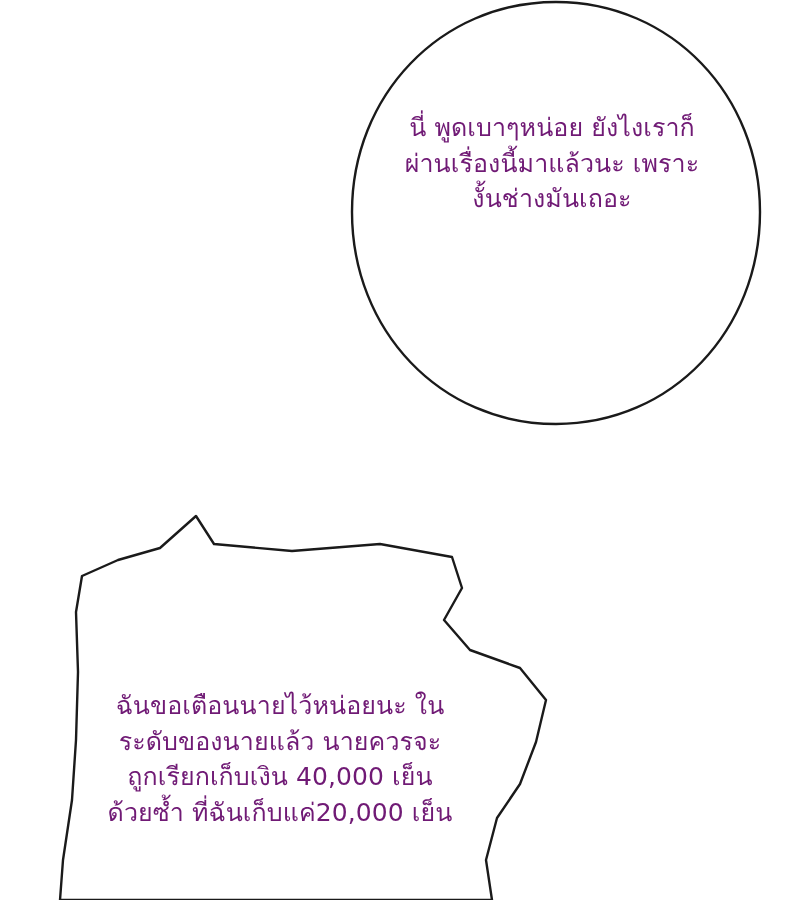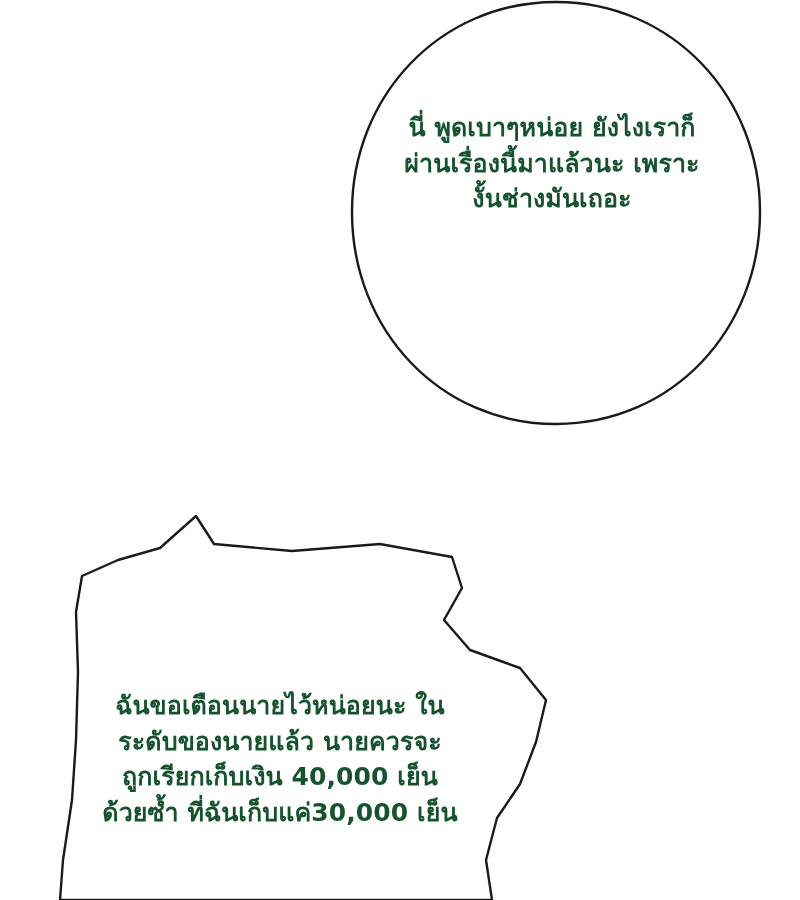--- a/index.html
+++ b/index.html
@@ -21,26 +21,25 @@
   }
   .balloon-layer {
     position: absolute;
     inset: 0;
     width: 800px;
     height: 900px;
   }
   .bubble-text {
     position: absolute;
     text-align: center;
-    color: #14532d;
+    color: #701a75;
     line-height: 1.42;
     white-space: pre-line;
     font-size: 25px;
     letter-spacing: 0.1px;
-    font-weight: bold;
   }
   #bubble-one-text {
     left: 352px;
     top: 110px;
     width: 400px;
   }
   #bubble-two-text {
     left: 60px;
     top: 688px;
     width: 440px;
@@ -86,15 +85,15 @@
              L 160 548 Z" fill="#ffffff" stroke="#1a1a1a" stroke-width="2.4" stroke-linejoin="round"></path>
   </svg>
 
   <div class="bubble-text" id="bubble-one-text">นี่ พูดเบาๆหน่อย ยังไงเราก็
 ผ่านเรื่องนี้มาแล้วนะ เพราะ
 งั้นช่างมันเถอะ</div>
 
   <div class="bubble-text" id="bubble-two-text">ฉันขอเตือนนายไว้หน่อยนะ ใน
 ระดับของนายแล้ว นายควรจะ
 ถูกเรียกเก็บเงิน 40,000 เย็น
-ด้วยซ้ำ ที่ฉันเก็บแค่30,000 เย็น</div>
+ด้วยซ้ำ ที่ฉันเก็บแค่20,000 เย็น</div>
 
 </div>
 
 </body></html>

